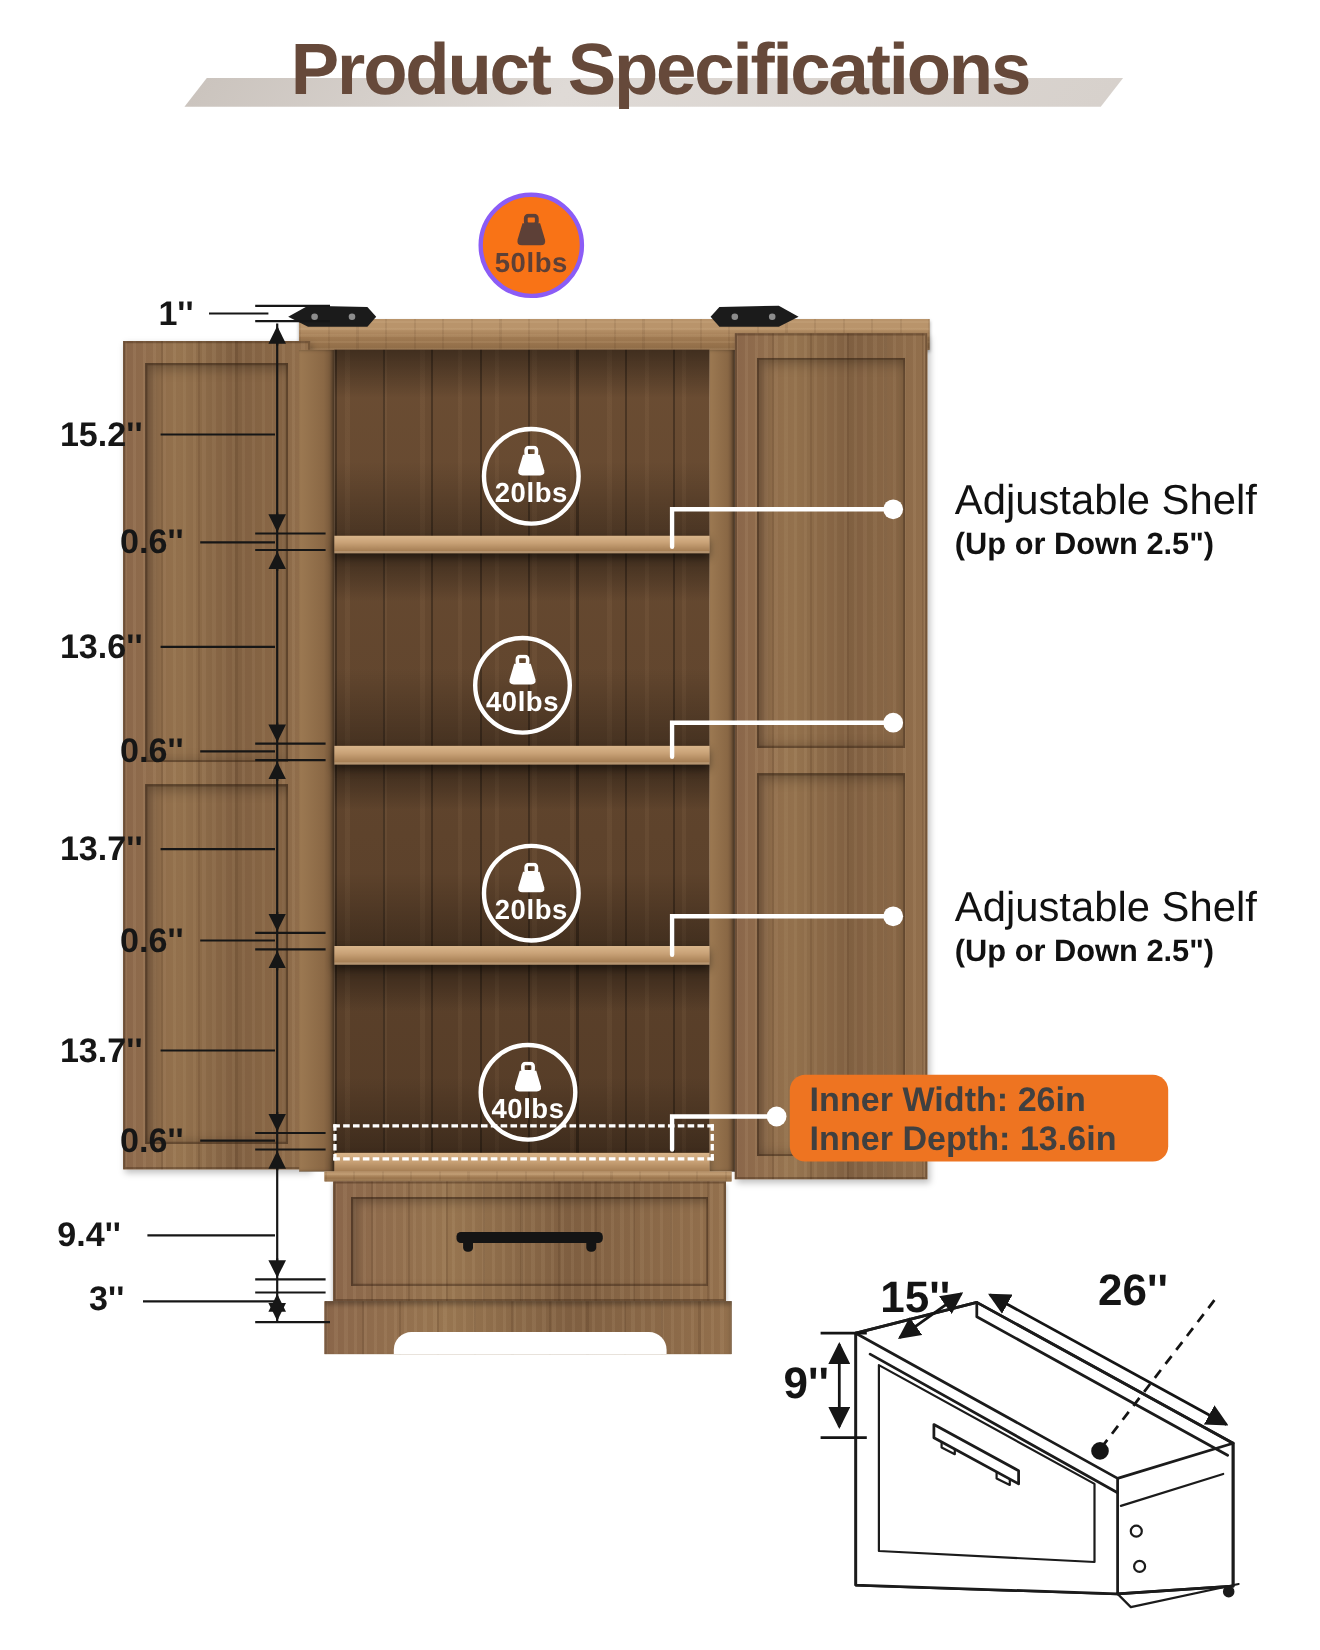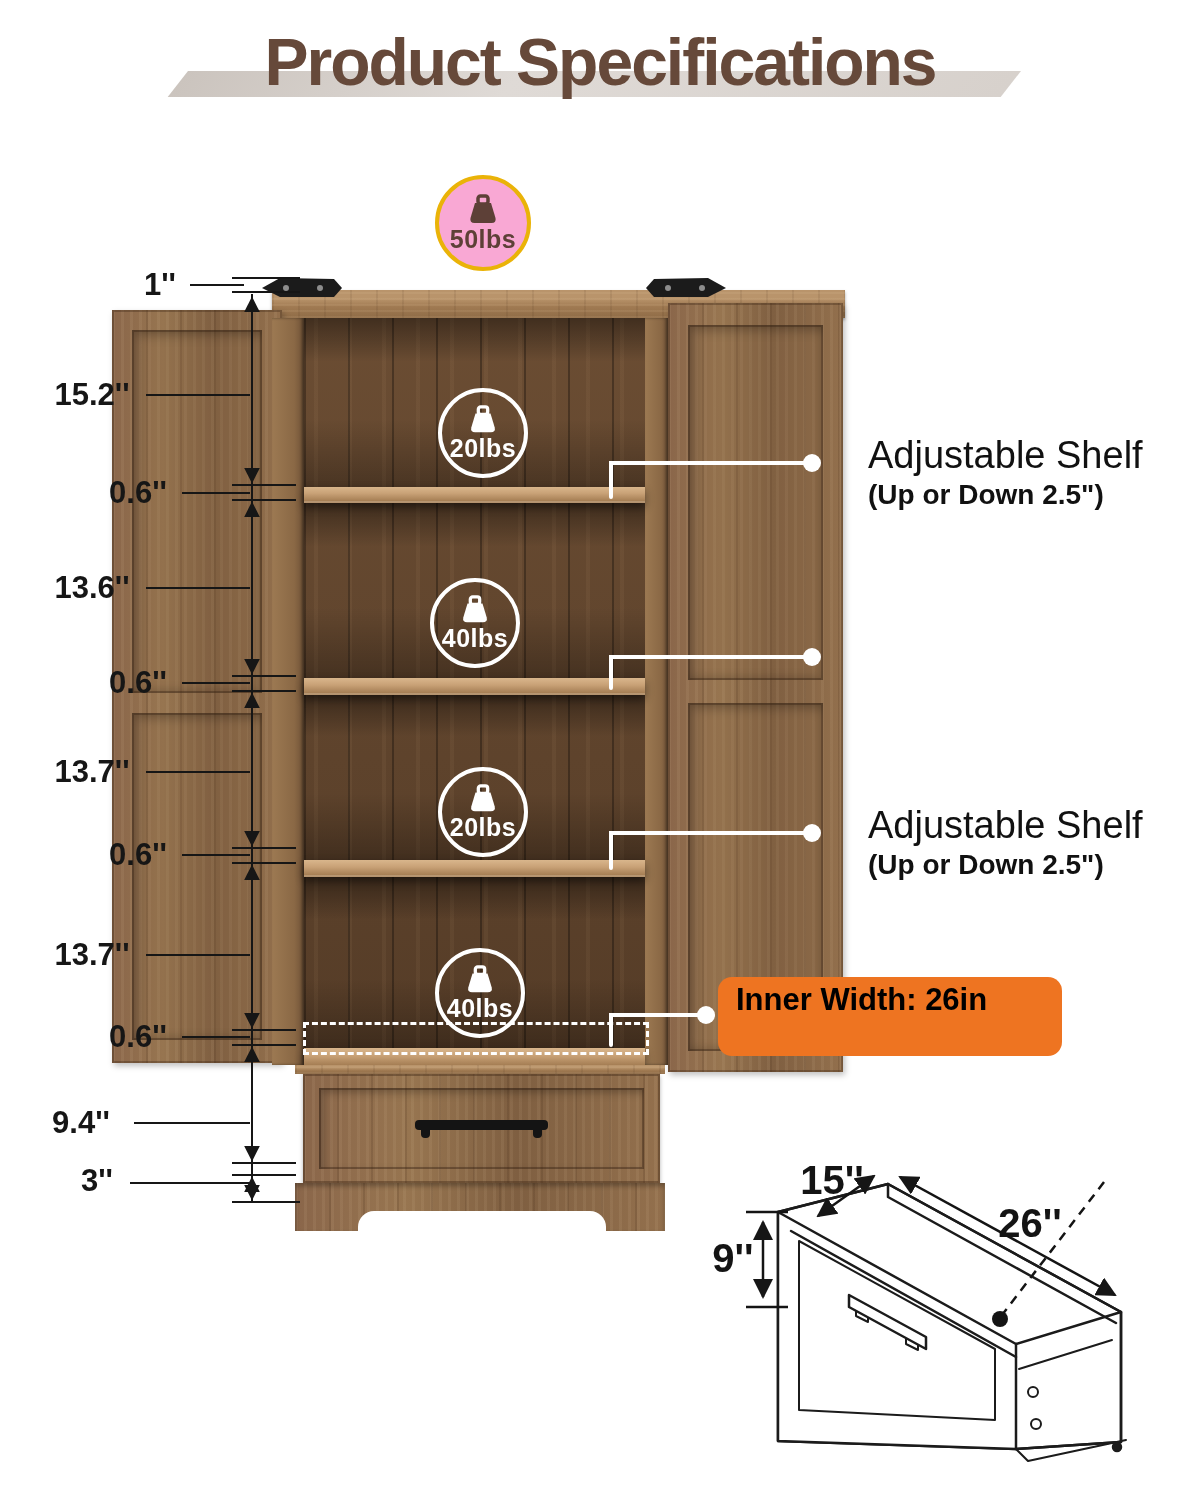--- a/index.html
+++ b/index.html
@@ -37,39 +37,39 @@
   .comp-shade{position:absolute;left:32px;width:341px;
     background:linear-gradient(180deg,rgba(0,0,0,.40),rgba(0,0,0,0) 26%,rgba(0,0,0,0) 60%,rgba(0,0,0,.28));}
   .frame-strip{position:absolute;top:0;height:100%;
     background:linear-gradient(90deg,#9c7952,#8a6845 70%,#6e5136);
     box-shadow:inset -2px 0 3px rgba(0,0,0,.4);}
   .dashed-rect{position:absolute;border:3px dashed #ffffff;}
 
   
   .badge{position:absolute;border-radius:50%;display:flex;flex-direction:column;
          align-items:center;justify-content:center;box-sizing:border-box;}
-  .badge-top{width:96px;height:96px;border:4px solid #eab308;color:#5d4037;background:#f9a8d4;}
+  .badge-top{width:96px;height:96px;border:4px solid #8b5cf6;color:#5d4037;background:#f97316;}
   .badge-interior{width:90px;height:90px;border:4px solid #ffffff;color:#ffffff;}
   .badge-drawer{width:88px;height:88px;border:4px solid #1b1b1b;color:#1b1b1b;background:#fff;}
   .badge-label{font-size:25px;font-weight:800;letter-spacing:.5px;margin-top:1px;line-height:1;}
 
   
   .drawer-front{box-shadow:inset 0 0 0 2px rgba(60,38,20,.4), 0 2px 4px rgba(0,0,0,.3);}
   .drawer-panel{position:absolute;left:16px;right:16px;top:14px;bottom:14px;
     box-shadow:inset 0 0 0 2px rgba(50,30,15,.38), inset 4px 4px 10px rgba(0,0,0,.3);}
   .handle-bar{position:absolute;background:#141414;border-radius:4px;}
   .arch{position:absolute;background:#ffffff;border-radius:16px 16px 0 0;}
 
   
   .dim-label{position:absolute;font-size:31px;font-weight:800;color:#161616;
              line-height:36px;text-align:center;}
   .shelf-label-title{position:absolute;font-size:38px;font-weight:400;color:#111;line-height:1.05;}
   .shelf-label-sub{position:absolute;font-size:28px;font-weight:700;color:#111;line-height:1.05;}
   .orange-box{position:absolute;left:718px;top:977px;width:344px;height:79px;
-      background:#EE7421;border-radius:14px;color:#000000;font-size:31px;font-weight:600;
+      background:#EE7421;border-radius:14px;color:#404040;font-size:31px;font-weight:600;
       padding:5px 4px 0 18px;box-sizing:border-box;line-height:35px;}
   .product-weight{position:absolute;left:78px;top:1340px;font-size:45px;font-weight:800;color:#121212;}
   .drawer-dim{position:absolute;font-size:40px;font-weight:800;color:#141414;text-align:center;line-height:1;}
   svg{display:block;}
   .overlay{position:absolute;left:0;top:0;pointer-events:none;}
 </style>
 </head>
 <body>
 
 <div class="canvas">
@@ -246,20 +246,21 @@
   <div class="dim-label" style="left:30px;top:1105px;width:102px;">9.4''</div>
   <div class="dim-label" style="left:67px;top:1163px;width:60px;">3''</div>
 
   <div class="shelf-label-title" style="left:868px;top:436px;">Adjustable Shelf</div>
   <div class="shelf-label-sub" style="left:868px;top:480px;">(Up or Down 2.5")</div>
   <div class="shelf-label-title" style="left:868px;top:806px;">Adjustable Shelf</div>
   <div class="shelf-label-sub" style="left:868px;top:850px;">(Up or Down 2.5")</div>
 
   <div class="orange-box">
     <div>Inner Width: 26in</div>
+    <div>Inner Depth: 13.6in</div>
   </div>
 
   <svg class="overlay" width="1200" height="1500">
     <g stroke="#1b1b1b" stroke-width="2.5" fill="none" stroke-linejoin="round" stroke-linecap="round">
       <polygon points="778,1212 888,1184 1121,1312 1121,1442 1016,1449 778,1441" fill="#ffffff"></polygon>
       <polygon points="778,1212 1016,1344 1016,1449 778,1441" fill="#ffffff"></polygon>
       <path d="M778,1212 L888,1184 L1121,1312"></path>
       <path d="M888,1184 L888,1197 L1116,1323"></path>
       <path d="M1016,1344 L1121,1312 L1121,1442 L1016,1449"></path>
       <path d="M791,1231 L1016,1357"></path>
@@ -278,17 +279,17 @@
       <line x1="900" y1="1177" x2="1115" y2="1295" marker-start="url(#arr)" marker-end="url(#arr)"></line>
       <line x1="763" y1="1222" x2="763" y2="1297" marker-start="url(#arr)" marker-end="url(#arr)"></line>
       <line x1="746" y1="1212" x2="788" y2="1212"></line>
       <line x1="746" y1="1307" x2="788" y2="1307"></line>
       <line x1="1104" y1="1182" x2="1002" y2="1315" stroke-dasharray="9 7"></line>
     </g>
     <circle cx="1000" cy="1319" r="8" fill="#141414"></circle>
   </svg>
 
   <div class="drawer-dim" style="left:792px;top:1160px;width:80px;">15''</div>
-  <div class="drawer-dim" style="left:985px;top:1203px;width:90px;">26''</div>
+  <div class="drawer-dim" style="left:985px;top:1153px;width:90px;">26''</div>
   <div class="drawer-dim" style="left:698px;top:1238px;width:70px;">9''</div>
 
 
 </div>
 
 </body></html>

